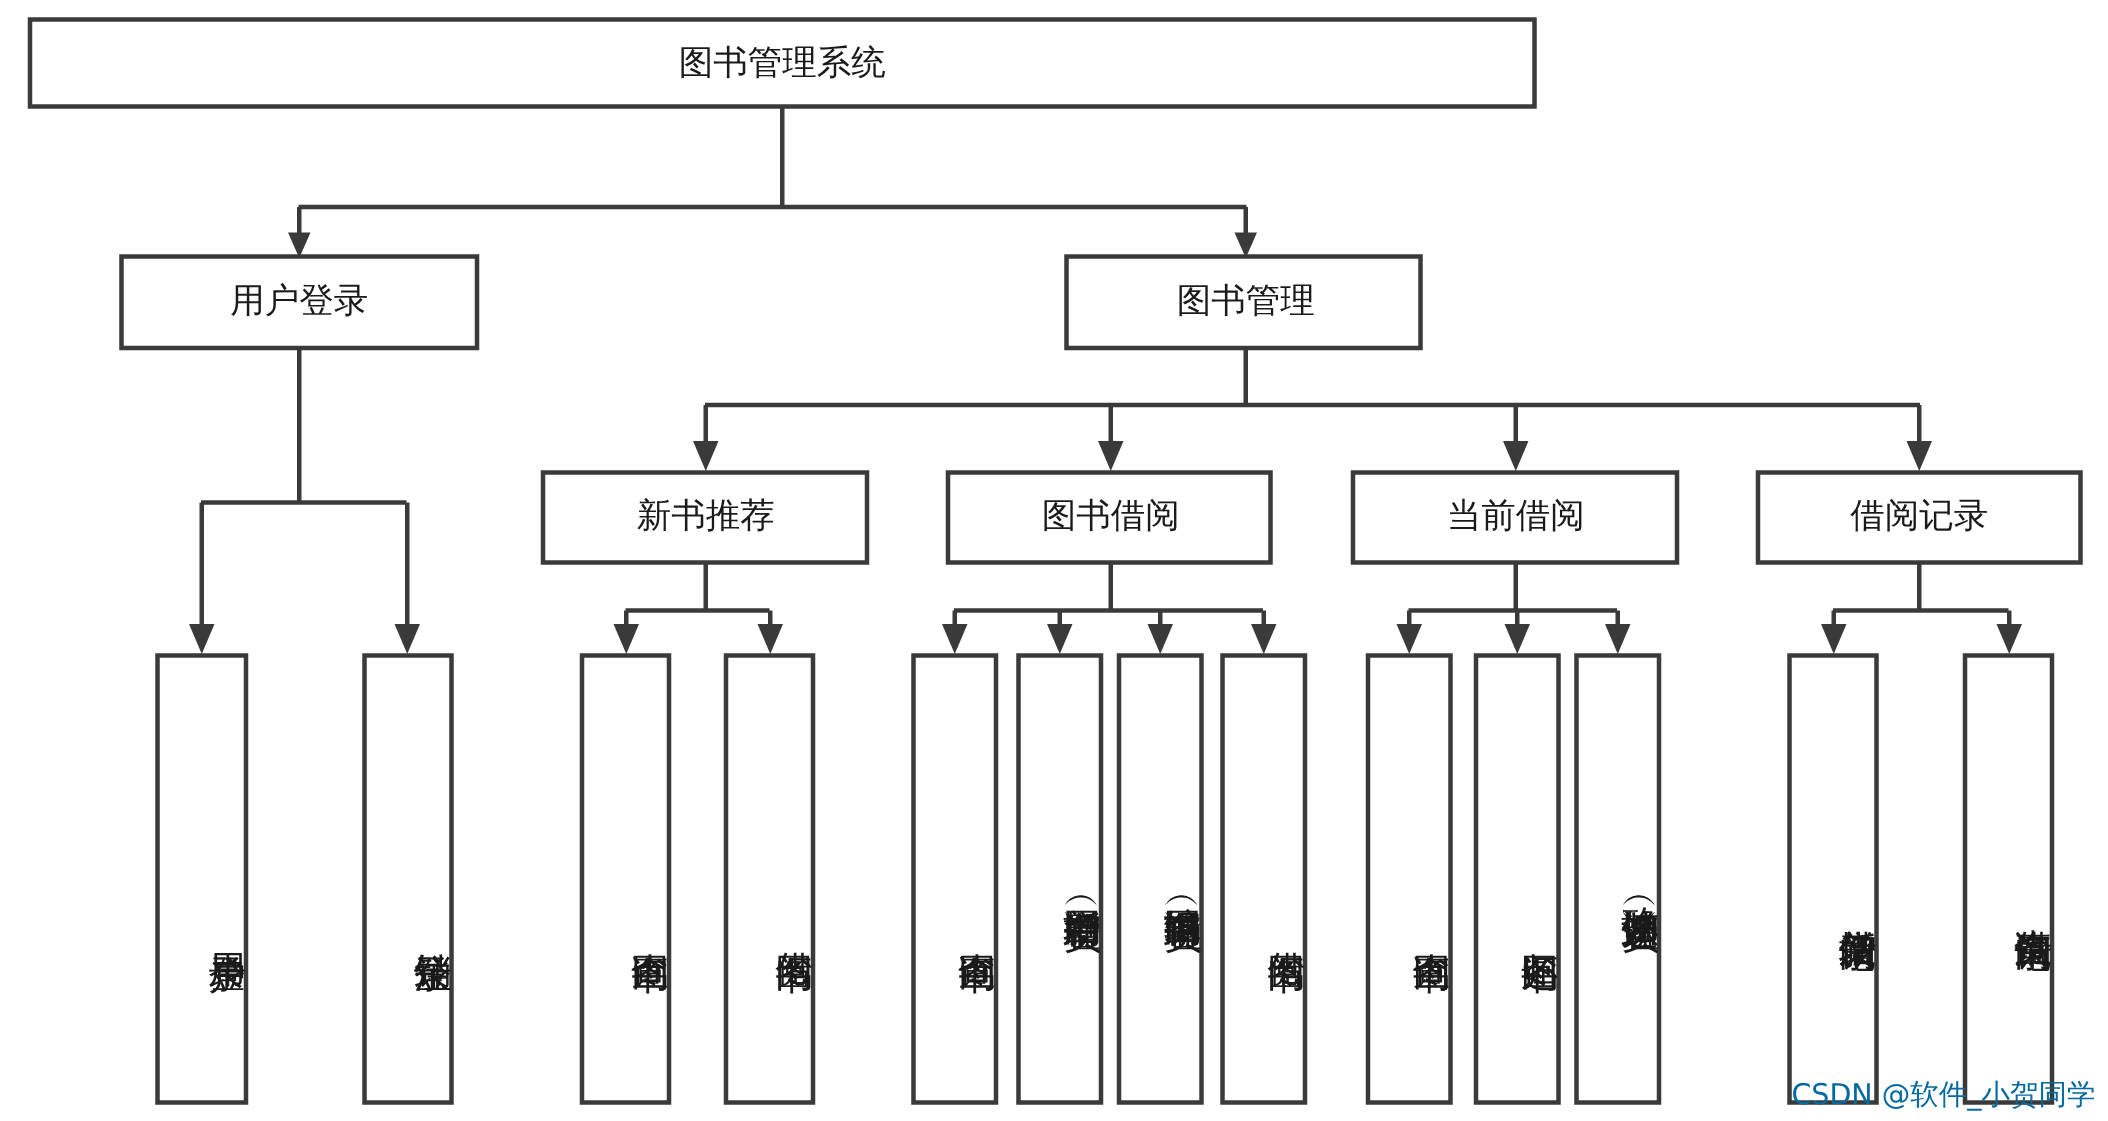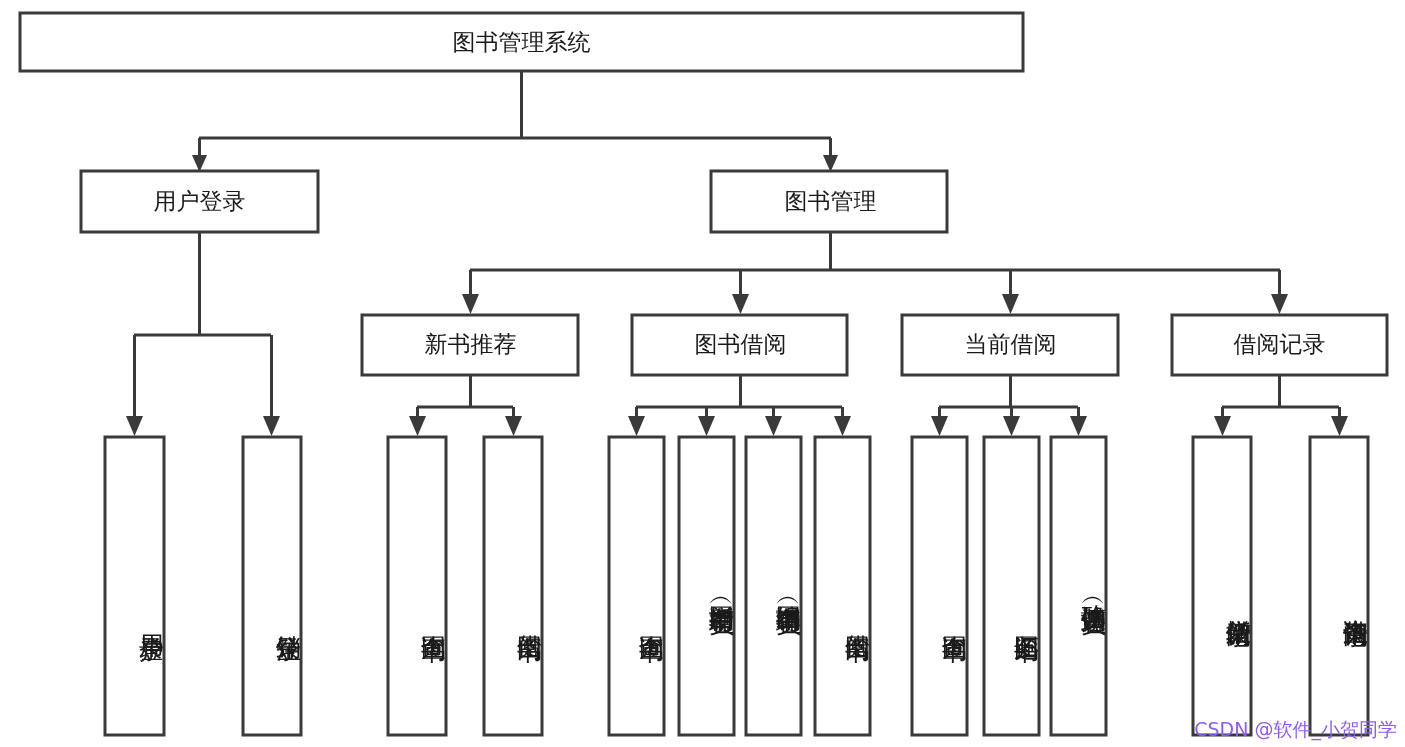--- a/index.html
+++ b/index.html
@@ -62,21 +62,21 @@
     justify-content: center;
     white-space: nowrap;
     pointer-events: none;
   }
   .watermark {
     position: absolute;
     right: 8px;
     bottom: 4px;
     font-family: "DejaVu Sans", "Liberation Sans", sans-serif;
     font-size: 19px;
-    color: #8b5cf6;
+    color: #0369a1;
     white-space: nowrap;
     user-select: none;
   }
 </style>
 </head>
 <body>
 
 <div id="diagram-root">
 
   <svg id="flow-svg" viewBox="0 0 1405 747">

